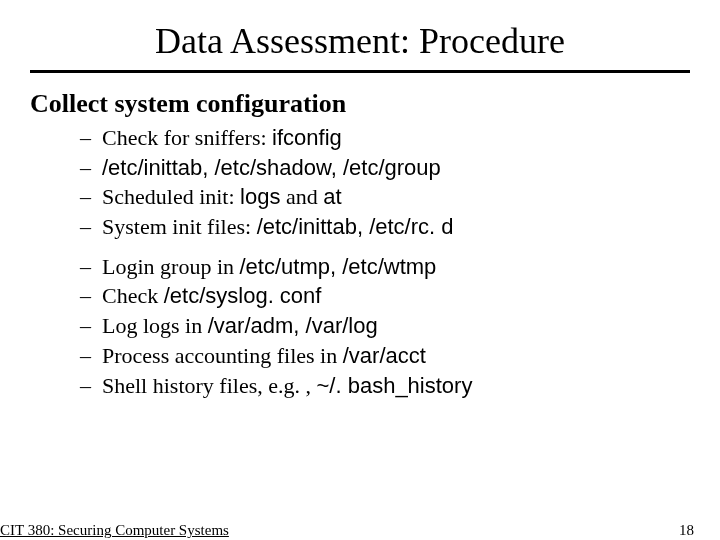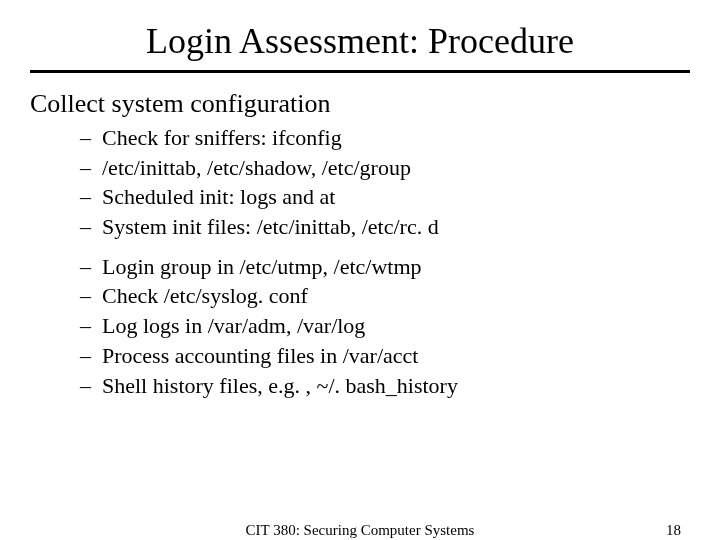--- a/index.html
+++ b/index.html
@@ -26,62 +26,64 @@
     font-weight: normal;
   }
   .rule {
     border: none;
     border-top: 3px solid #000;
     margin: 0 0 16px 0;
   }
   .section {
     font-size: 26px;
     margin: 6px 0 4px 0;
+    font-weight: bold;
   }
   .bullets {
     margin: 0 0 10px 50px;
   }
   .item {
     font-size: 22px;
     line-height: 1.35;
     display: flex;
   }
   .dash {
     width: 22px;
     flex: 0 0 22px;
   }
   .content {
     flex: 1;
   }
   .mono {
-    font-family: Liberation Serif, serif;
+    font-family: Liberation Sans, sans-serif;
   }
   .footer {
     position: absolute;
     bottom: 18px;
     left: 0;
     width: 720px;
     font-size: 15px;
   }
   .footer-center {
     position: absolute;
     width: 100%;
-    text-align: center;
+    text-align: left;
+    text-decoration: underline;
   }
   .footer-right {
     position: absolute;
-    right: 39px;
+    right: 26px;
   }
 </style>
 </head>
 <body>
 
 <div class="slide">
 
-  <h1 class="title">Login Assessment: Procedure</h1>
+  <h1 class="title">Data Assessment: Procedure</h1>
   <hr class="rule">
 
   <div class="section">Collect system configuration</div>
   <div class="bullets">
     <div class="item">
       <span class="dash">–</span>
       <span class="content"><span>Check for sniffers: </span><span class="mono">ifconfig</span></span>
     </div>
     <div class="item">
       <span class="dash">–</span>

